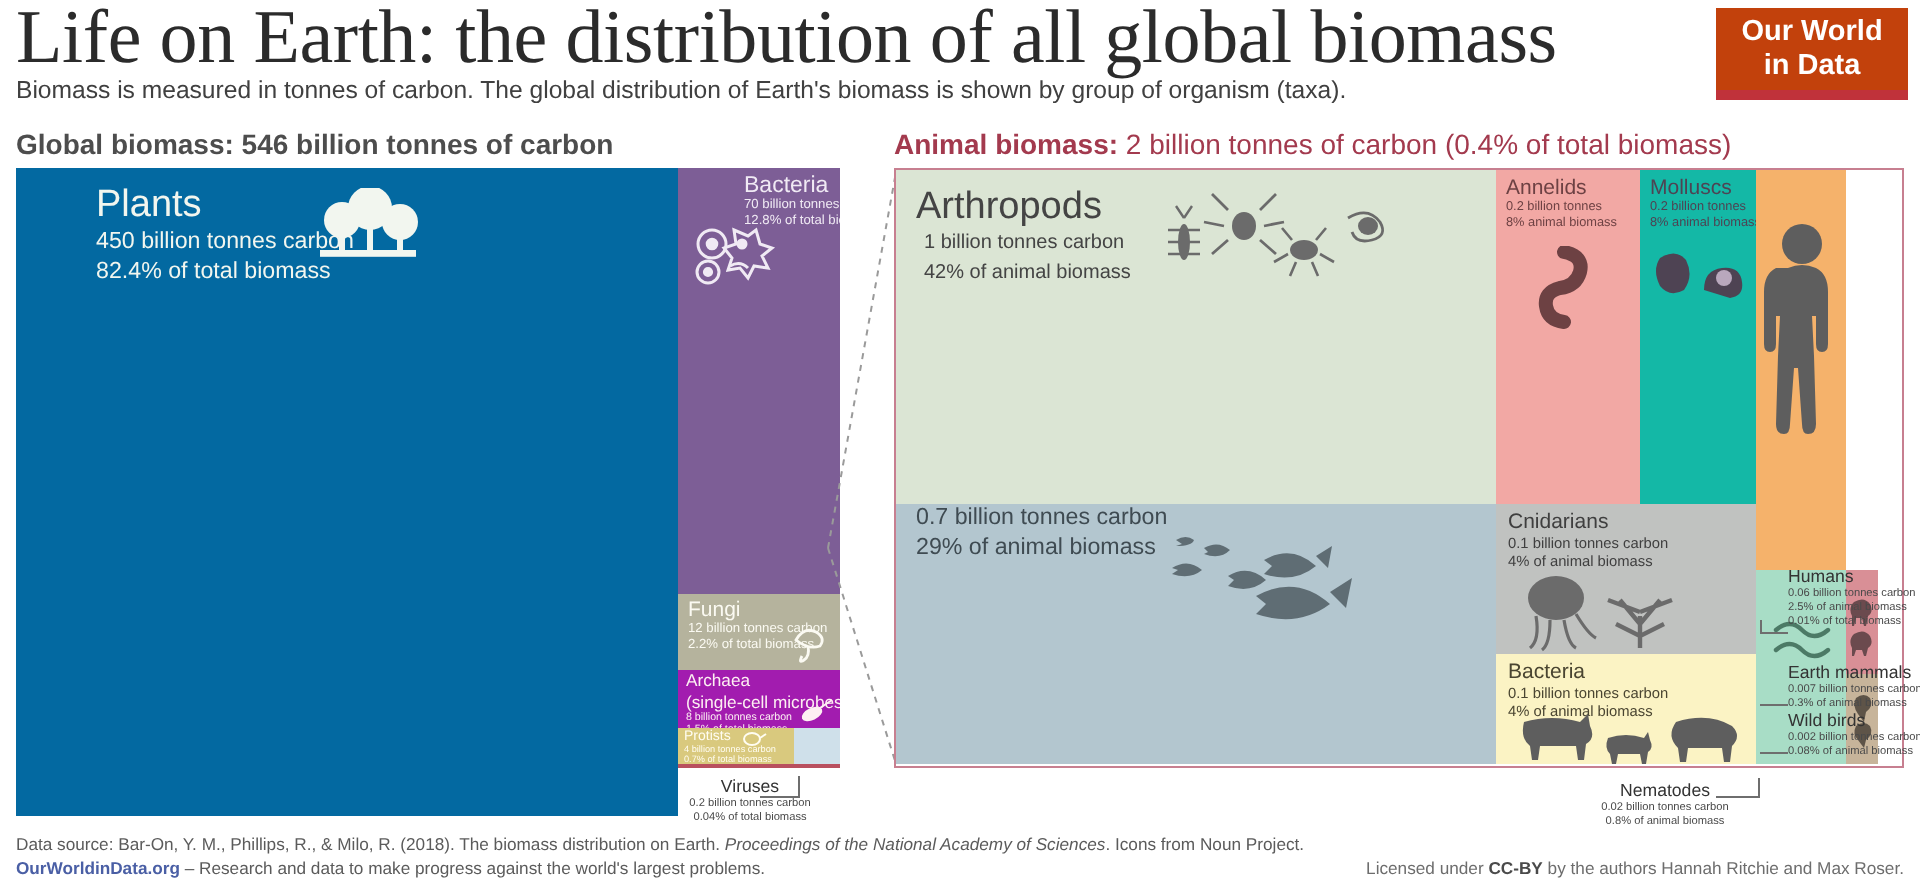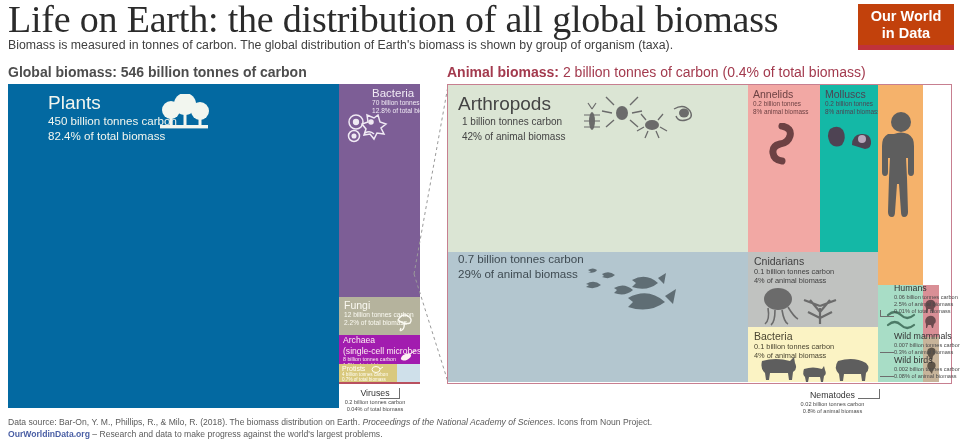--- a/index.html
+++ b/index.html
@@ -364,21 +364,21 @@
 <div class="callout" id="lbl-humans">
   <span class="cn">Humans</span>
   <span>0.06 billion tonnes carbon</span><br>
   <span>2.5% of animal biomass</span><br>
   <span>0.01% of total biomass</span>
 </div>
 <div class="leader" style="left:880px;top:316px;width:14px;height:1px;"></div>
 <div class="leader" style="left:880px;top:310px;width:1px;height:7px;"></div>
 
 <div class="callout" id="lbl-wildmam">
-  <span class="cn">Wild mammals</span>
+  <span class="cn">Earth mammals</span>
   <span>0.007 billion tonnes carbon</span><br>
   <span>0.3% of animal biomass</span>
 </div>
 <div class="leader" style="left:880px;top:352px;width:14px;height:1px;"></div>
 
 <div class="callout" id="lbl-wildbird">
   <span class="cn">Wild birds</span>
   <span>0.002 billion tonnes carbon</span><br>
   <span>0.08% of animal biomass</span>
 </div>
@@ -392,13 +392,16 @@
 <div class="leader" style="left:879px;top:389px;width:1px;height:9px;"></div>
 <div class="leader" style="left:858px;top:398px;width:22px;height:1px;"></div>
 
 <div id="footer">
   <div>
     <span>Data source: Bar-On, Y. M., Phillips, R., &amp; Milo, R. (2018). The biomass distribution on Earth. </span><span class="it">Proceedings of the National Academy of Sciences</span><span>. Icons from Noun Project.</span>
   </div>
   <div>
     <span id="foot-link">OurWorldinData.org</span><span> – Research and data to make progress against the world's largest problems.</span>
   </div>
+  <div id="foot-lic">
+    <span>Licensed under </span><b>CC-BY</b><span> by the authors Hannah Ritchie and Max Roser.</span>
+  </div>
 </div>
 
 </body></html>

